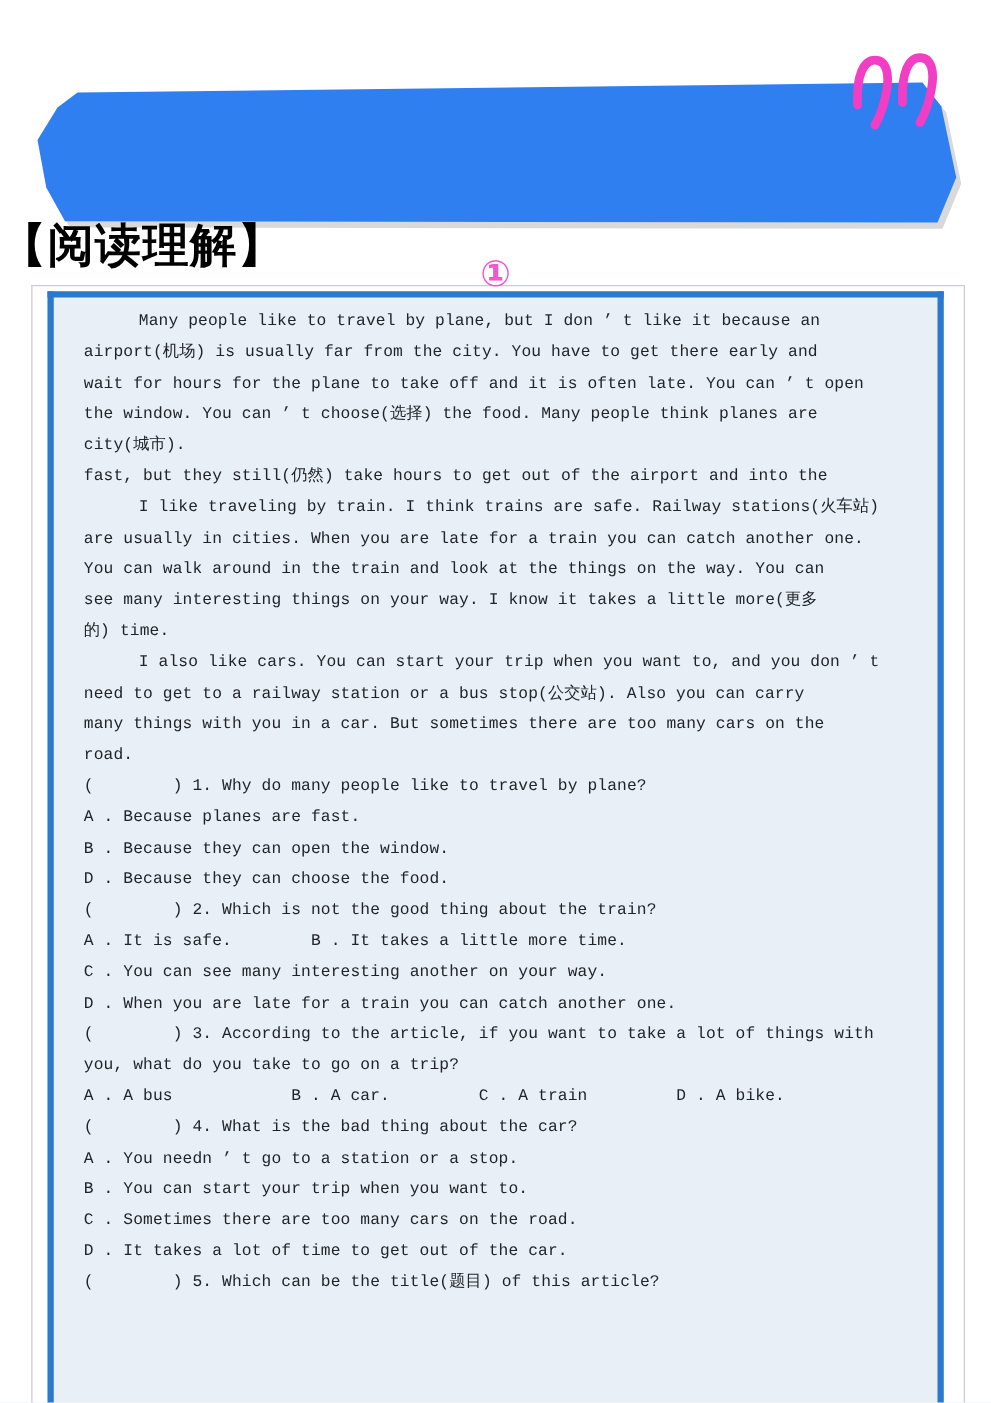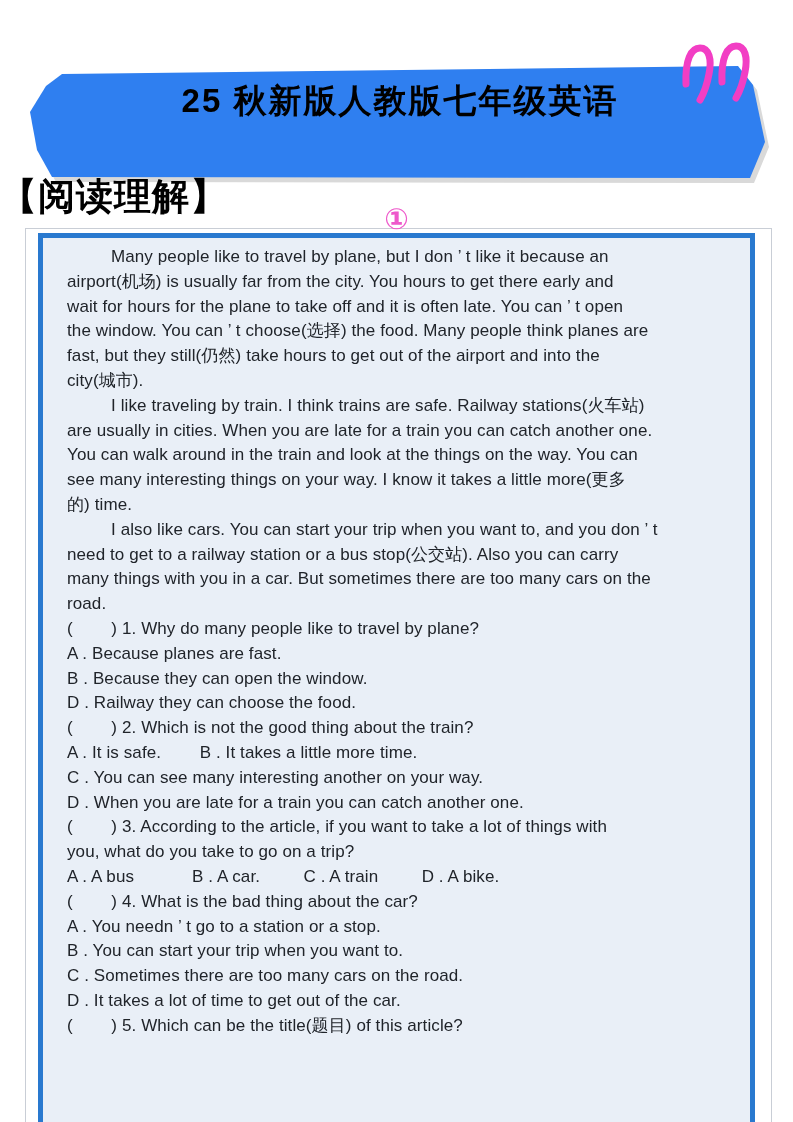--- a/index.html
+++ b/index.html
@@ -32,69 +32,68 @@
     border:1px solid #c9ced6;border-bottom:none;
   }
   .passage-box{
     position:absolute;left:38px;top:233px;width:717px;height:900px;
     box-sizing:border-box;
     border:5px solid #2979cf;border-bottom:none;
     background:#e9eff7;z-index:2;
   }
   .passage-content{padding:7px 10px 0 24px;}
   .line{
-    font-size:17px;line-height:24.8px;color:#20242a;
-    white-space:pre;letter-spacing:0.1px;
+    font-size:13px;line-height:24.8px;color:#20242a;
+    white-space:pre;letter-spacing:0.1px;font-family:Liberation Mono, monospace;
   }
   .indent{text-indent:44px;}
 </style>
 </head>
 <body>
 
 <svg class="banner-svg" viewBox="0 0 793 200">
   <polygon points="66,79 742,71 757,90 769,147 754,183 56,182 41,155 34,117 50,91" fill="#d9d9d9"></polygon>
   <polygon points="62,74 738,66 753,85 765,142 750,178 52,177 37,150 30,112 46,86" fill="#2f7ff0"></polygon>
 </svg>
 
 <svg class="quotes-svg" viewBox="0 0 86 76">
   <path d="M8,46 C7,22 13,10 22,10 C31,10 34,21 31,36 C29,47 26,55 22,62" fill="none" stroke="#f23ec4" stroke-width="7" stroke-linecap="round"></path>
   <path d="M44,44 C43,20 49,8 58,8 C67,8 70,19 67,34 C65,45 62,53 58,60" fill="none" stroke="#f23ec4" stroke-width="7" stroke-linecap="round"></path>
 </svg>
 
 <div class="banner-text">
-  <div>25 秋新版人教版七年级英语</div>
 </div>
 
 <div class="section-title">【阅读理解】</div>
 
 <div class="exercise-number">①</div>
 
 <div class="outer-frame"></div>
 
 <div class="passage-box">
   <div class="passage-content">
     <div class="line indent">Many people like to travel by plane, but I don ’ t like it because an</div>
-    <div class="line">airport(机场) is usually far from the city. You hours to get there early and</div>
+    <div class="line">airport(机场) is usually far from the city. You have to get there early and</div>
     <div class="line">wait for hours for the plane to take off and it is often late. You can ’ t open</div>
     <div class="line">the window. You can ’ t choose(选择) the food. Many people think planes are</div>
+    <div class="line">city(城市).</div>
     <div class="line">fast, but they still(仍然) take hours to get out of the airport and into the</div>
-    <div class="line">city(城市).</div>
     <div class="line indent">I like traveling by train. I think trains are safe. Railway stations(火车站)</div>
     <div class="line">are usually in cities. When you are late for a train you can catch another one.</div>
     <div class="line">You can walk around in the train and look at the things on the way. You can</div>
     <div class="line">see many interesting things on your way. I know it takes a little more(更多</div>
     <div class="line">的) time.</div>
     <div class="line indent">I also like cars. You can start your trip when you want to, and you don ’ t</div>
     <div class="line">need to get to a railway station or a bus stop(公交站). Also you can carry</div>
     <div class="line">many things with you in a car. But sometimes there are too many cars on the</div>
     <div class="line">road.</div>
     <div class="line">(        ) 1. Why do many people like to travel by plane?</div>
     <div class="line">A . Because planes are fast.</div>
     <div class="line">B . Because they can open the window.</div>
-    <div class="line">D . Railway they can choose the food.</div>
+    <div class="line">D . Because they can choose the food.</div>
     <div class="line">(        ) 2. Which is not the good thing about the train?</div>
     <div class="line">A . It is safe.        B . It takes a little more time.</div>
     <div class="line">C . You can see many interesting another on your way.</div>
     <div class="line">D . When you are late for a train you can catch another one.</div>
     <div class="line">(        ) 3. According to the article, if you want to take a lot of things with</div>
     <div class="line">you, what do you take to go on a trip?</div>
     <div class="line">A . A bus            B . A car.         C . A train         D . A bike.</div>
     <div class="line">(        ) 4. What is the bad thing about the car?</div>
     <div class="line">A . You needn ’ t go to a station or a stop.</div>
     <div class="line">B . You can start your trip when you want to.</div>

